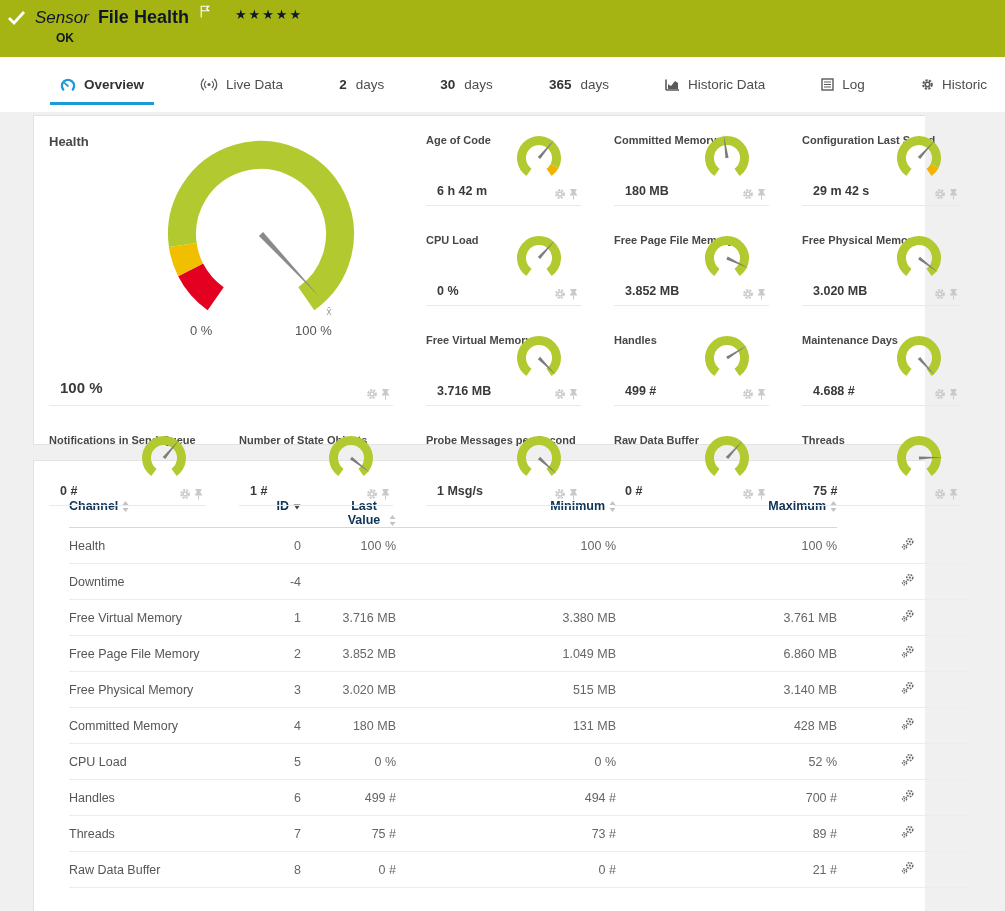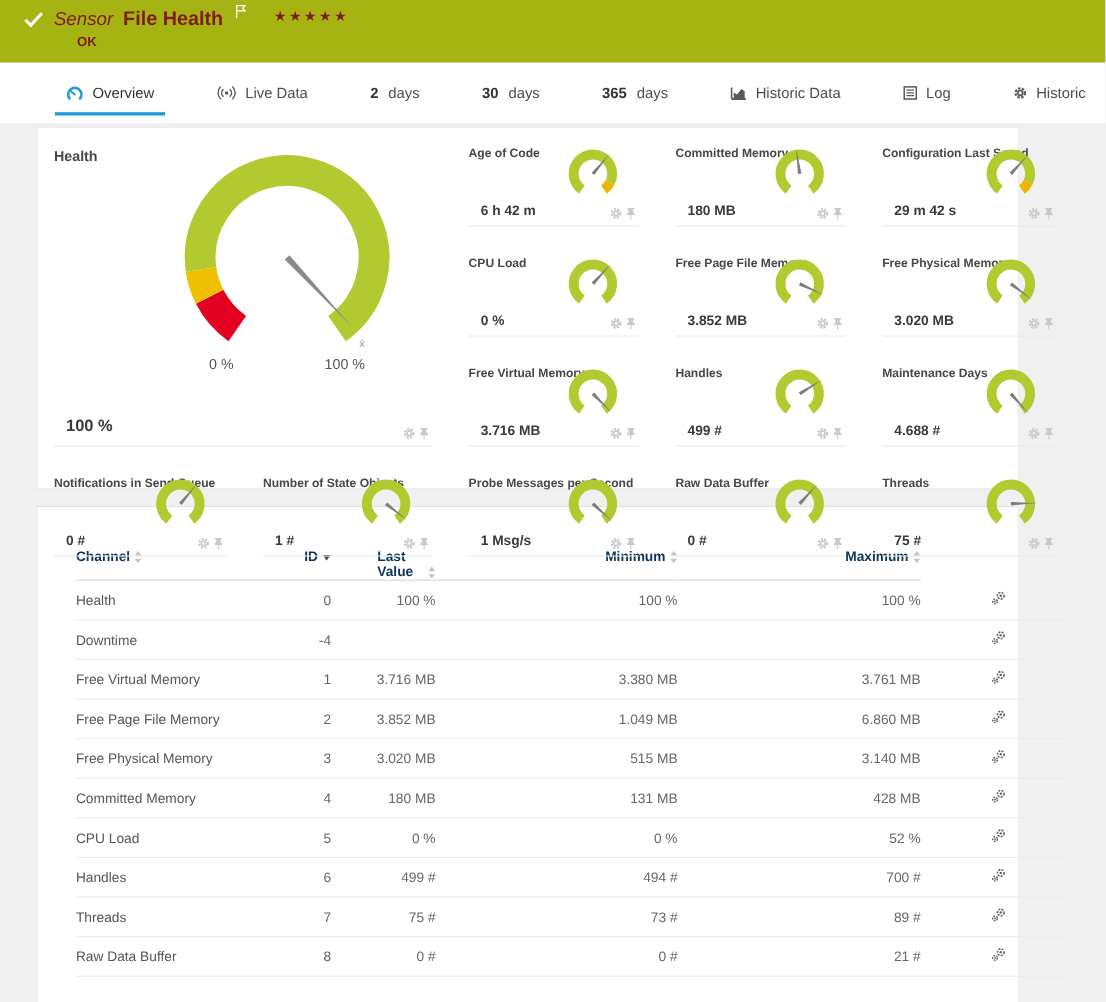--- a/index.html
+++ b/index.html
@@ -1,35 +1,35 @@
 <!DOCTYPE html>
 <html style="--green: #a5b412; --blue: #1d9bd8;"><head>
 <meta charset="utf-8">
 <style>
   * { margin:0; padding:0; box-sizing:border-box; }
   html,body { width:1005px; height:911px; overflow:hidden; background:#f0f0f0;
               font-family:"Liberation Sans", sans-serif; }
   :root { --green:#a5b412; --blue:#1d9bd8; }
 
   
-  .topbar { height:57px; background:var(--green); color:#7f1d1d; padding:7px 0 0 21px; }
+  .topbar { height:57px; background:var(--green); color:#0f172a; padding:7px 0 0 7px; }
   .topbar-row1 { display:flex; align-items:center; gap:9px; }
   .sensor-type { font-style:italic; font-size:17px; }
   .sensor-title { font-size:18px; font-weight:700; }
   .flag { margin-left:2px; position:relative; top:-5px; }
   .stars { margin-left:16px; font-size:13px; letter-spacing:2px; position:relative; top:-3px; }
   .status-line { margin:3px 0 0 49px; font-size:12px; font-weight:700; }
 
   
   .tabs { display:flex; justify-content:space-between; align-items:stretch;
           height:55px; background:#fff; padding:0 14px 0 56px; }
   .tab { position:relative; display:flex; align-items:center; gap:8px;
          font-size:13.5px; color:#4d4d4d; cursor:pointer; padding:0 4px; }
   .tab .ticon { display:flex; color:#5a5a5a; }
-  .tab.active { font-weight:400; color:#333; }
+  .tab.active { font-weight:700; color:#333; }
   .tab.active .ticon { color:var(--blue); }
   .tab.active::after { content:""; position:absolute; left:-6px; right:-6px; bottom:7px;
                        height:3px; background:var(--blue); }
   .tab .num { font-weight:700; color:#333; margin-right:1px; }
 
   
   main { padding:3px 0 0 33px; }
   .card { background:#fff; border:1px solid #e2e2e2; border-right:none; width:892px;gap:20px; }
   .gauges-card { height:330px; padding:10px 0 0 15px;
                  display:grid; grid-template-columns:170px 167px 168px 168px 172px 1fr;
@@ -52,21 +52,21 @@
   .h-axis.min { left:141px; } .h-axis.max { left:246px; }
 
   
   .table-card { margin-top:15px; height:470px; padding:38px 0 0 35px; }
   table { border-collapse:collapse; table-layout:fixed; width:903px; }
   col.c-chan{width:180px} col.c-id{width:52px} col.c-last{width:95px}
   col.c-min{width:220px} col.c-max{width:221px} col.c-set{width:135px}
   th { font-size:12.5px; font-weight:700; color:#0d3357; text-align:right;
        vertical-align:top; padding-bottom:0; cursor:pointer; }
   th.left { text-align:left; }
-  th .hl2 { display:inline-block; max-width:42px; text-align:left; }
+  th .hl2 { display:inline-block; max-width:42px; text-align:center; }
   thead th { border-bottom:1px solid #d8d8d8; }
   td { font-size:12.5px; color:#666; height:36px; border-bottom:1px solid #ececec;
        text-align:right; }
   td.left { text-align:left; color:#555; }
   td.set { padding-left:64px; text-align:left; color:#666; }
   td.set span { display:inline-flex; cursor:pointer; }
   th svg, td svg { vertical-align:middle; }
   th .sorter { margin-left:4px; }
 </style>
 </head>

